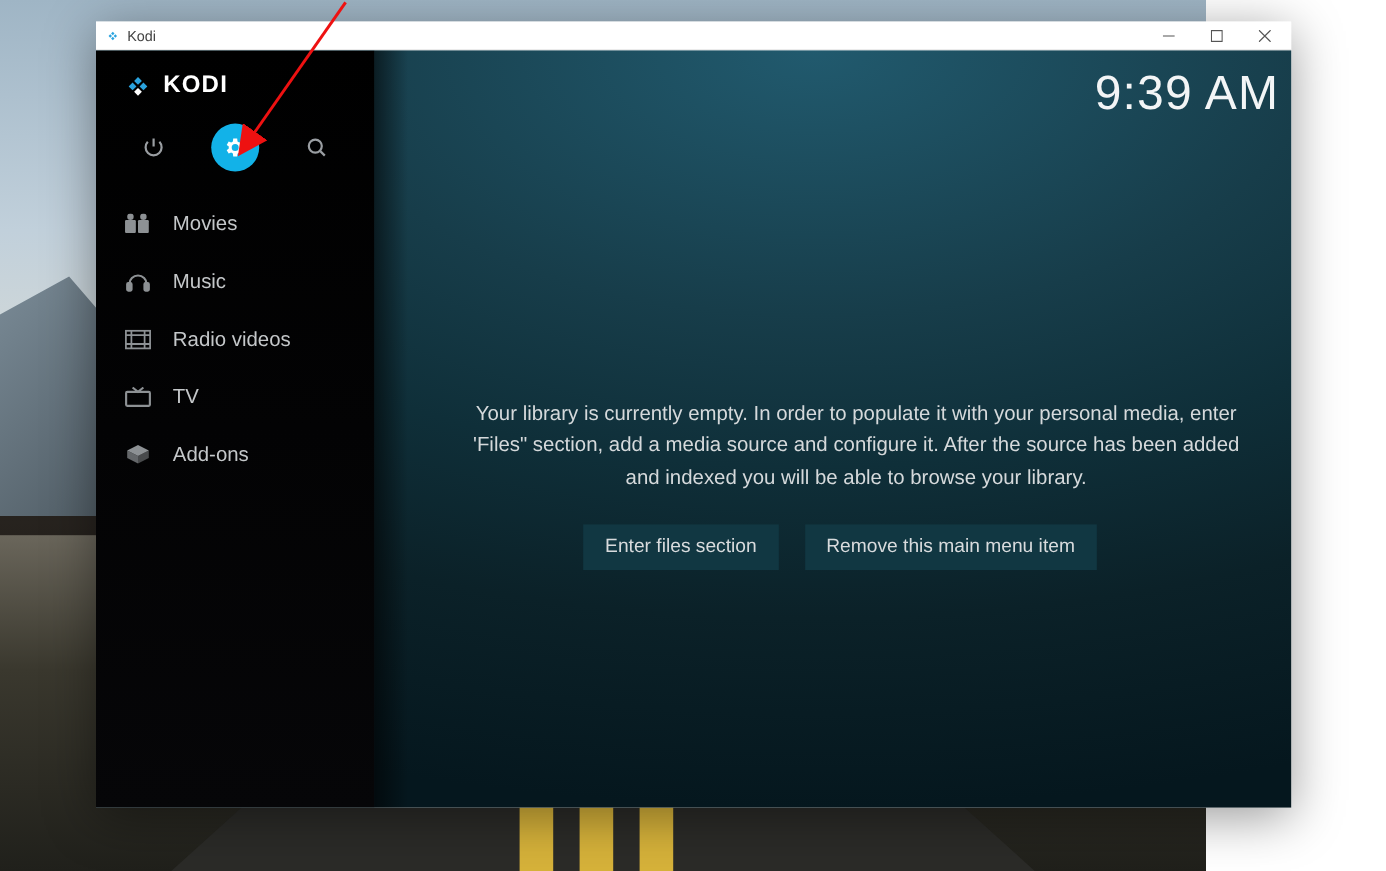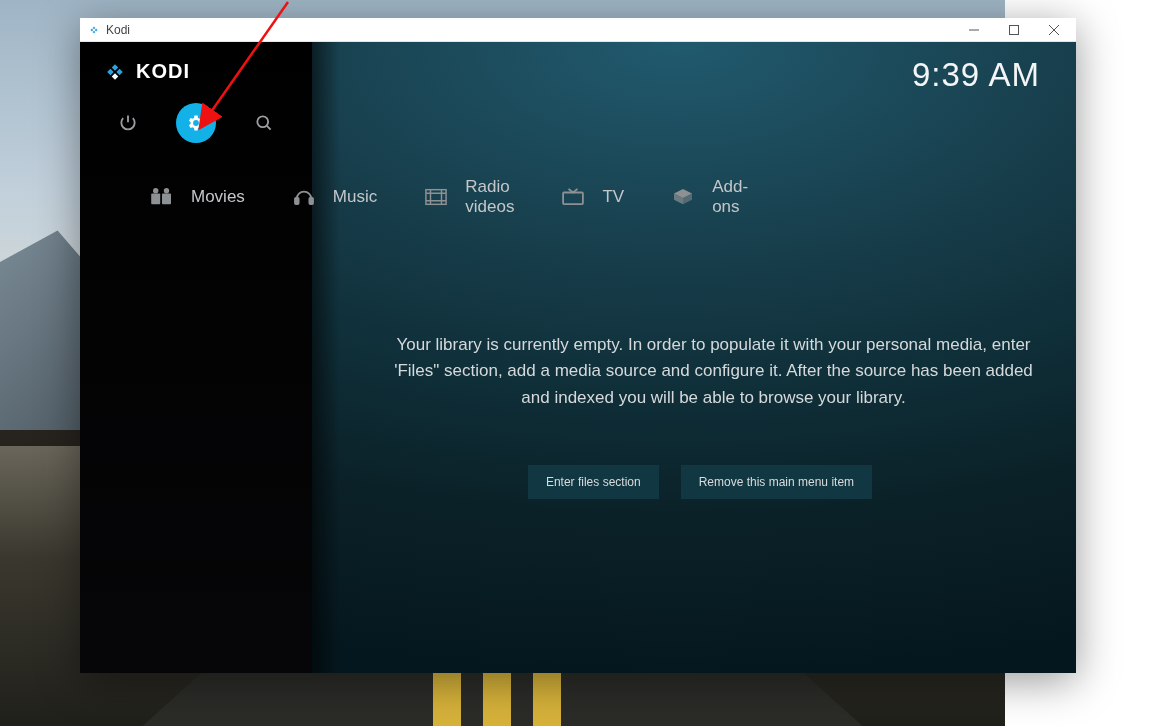--- a/index.html
+++ b/index.html
@@ -64,34 +64,34 @@
 
   .logo-row { display:flex; align-items:center; gap:10px; padding: 18px 20px 10px 24px; }
   .logo-mark svg { width: 22px; height: 22px; display:block; }
   .logo-word { font-weight: 700; font-size: 20px; letter-spacing: 1px; color: #fff; }
 
   .top-buttons { display:flex; justify-content:space-around; padding: 10px 14px 20px 14px; }
   .top-btn { width:40px; height:40px; border-radius:50%; display:flex; align-items:center; justify-content:center; color:#9a9ea2; }
   .top-btn.active { background:#12b2e8; color:#fff; }
   .top-btn svg { width:20px; height:20px; display:block; }
 
-  .nav { display:flex; flex-direction:row;padding-left:47px; }
+  .nav { display:flex; flex-direction:column; }
   .nav-item { display:flex; align-items:center; gap:18px; padding: 14px 24px; font-size:17px; color:#c4c7c9; }
   .nav-item .nav-icon { width:22px; display:flex; justify-content:center; align-items:center; color:#8d9194; }
   .nav-item .nav-icon svg { width:22px; height:18px; }
   .nav-item.dim { color:#5f6468; }
   .nav-item.dim .nav-icon { color:#4c5054; }
 
   .main { flex:1; position:relative; }
-  .clock { position:absolute; top:14px; right:36px; font-size:33px; font-weight:300; letter-spacing:1px; color:#f3f5f6; }
+  .clock { position:absolute; top:14px; right:10px; font-size:40px; font-weight:300; letter-spacing:1px; color:#f3f5f6; }
 
   .content { position:absolute; left:40px; right:28px; top:290px; text-align:center; }
   .empty-msg { font-size:17px; line-height:1.55; color:#d5d9db; font-weight:300;margin-left:27px; }
   .button-row { margin-top:26px; display:flex; justify-content:center; gap:22px; }
-  .kbtn { background:#113742; color:#d8dbdd; padding:10px 18px; font-size:12px; border:none;margin-top:28px; }
+  .kbtn { background:#113742; color:#d8dbdd; padding:10px 18px; font-size:16px; border:none; }
 
   .main-shadow { position:absolute; left:232px; top:0; width:28px; height:100%;
     pointer-events:none;
     background: linear-gradient(to right, rgba(0,0,0,0.55), rgba(0,0,0,0));
     z-index:1; }
 </style>
 </head>
 <body>
 
 <div class="desktop">

